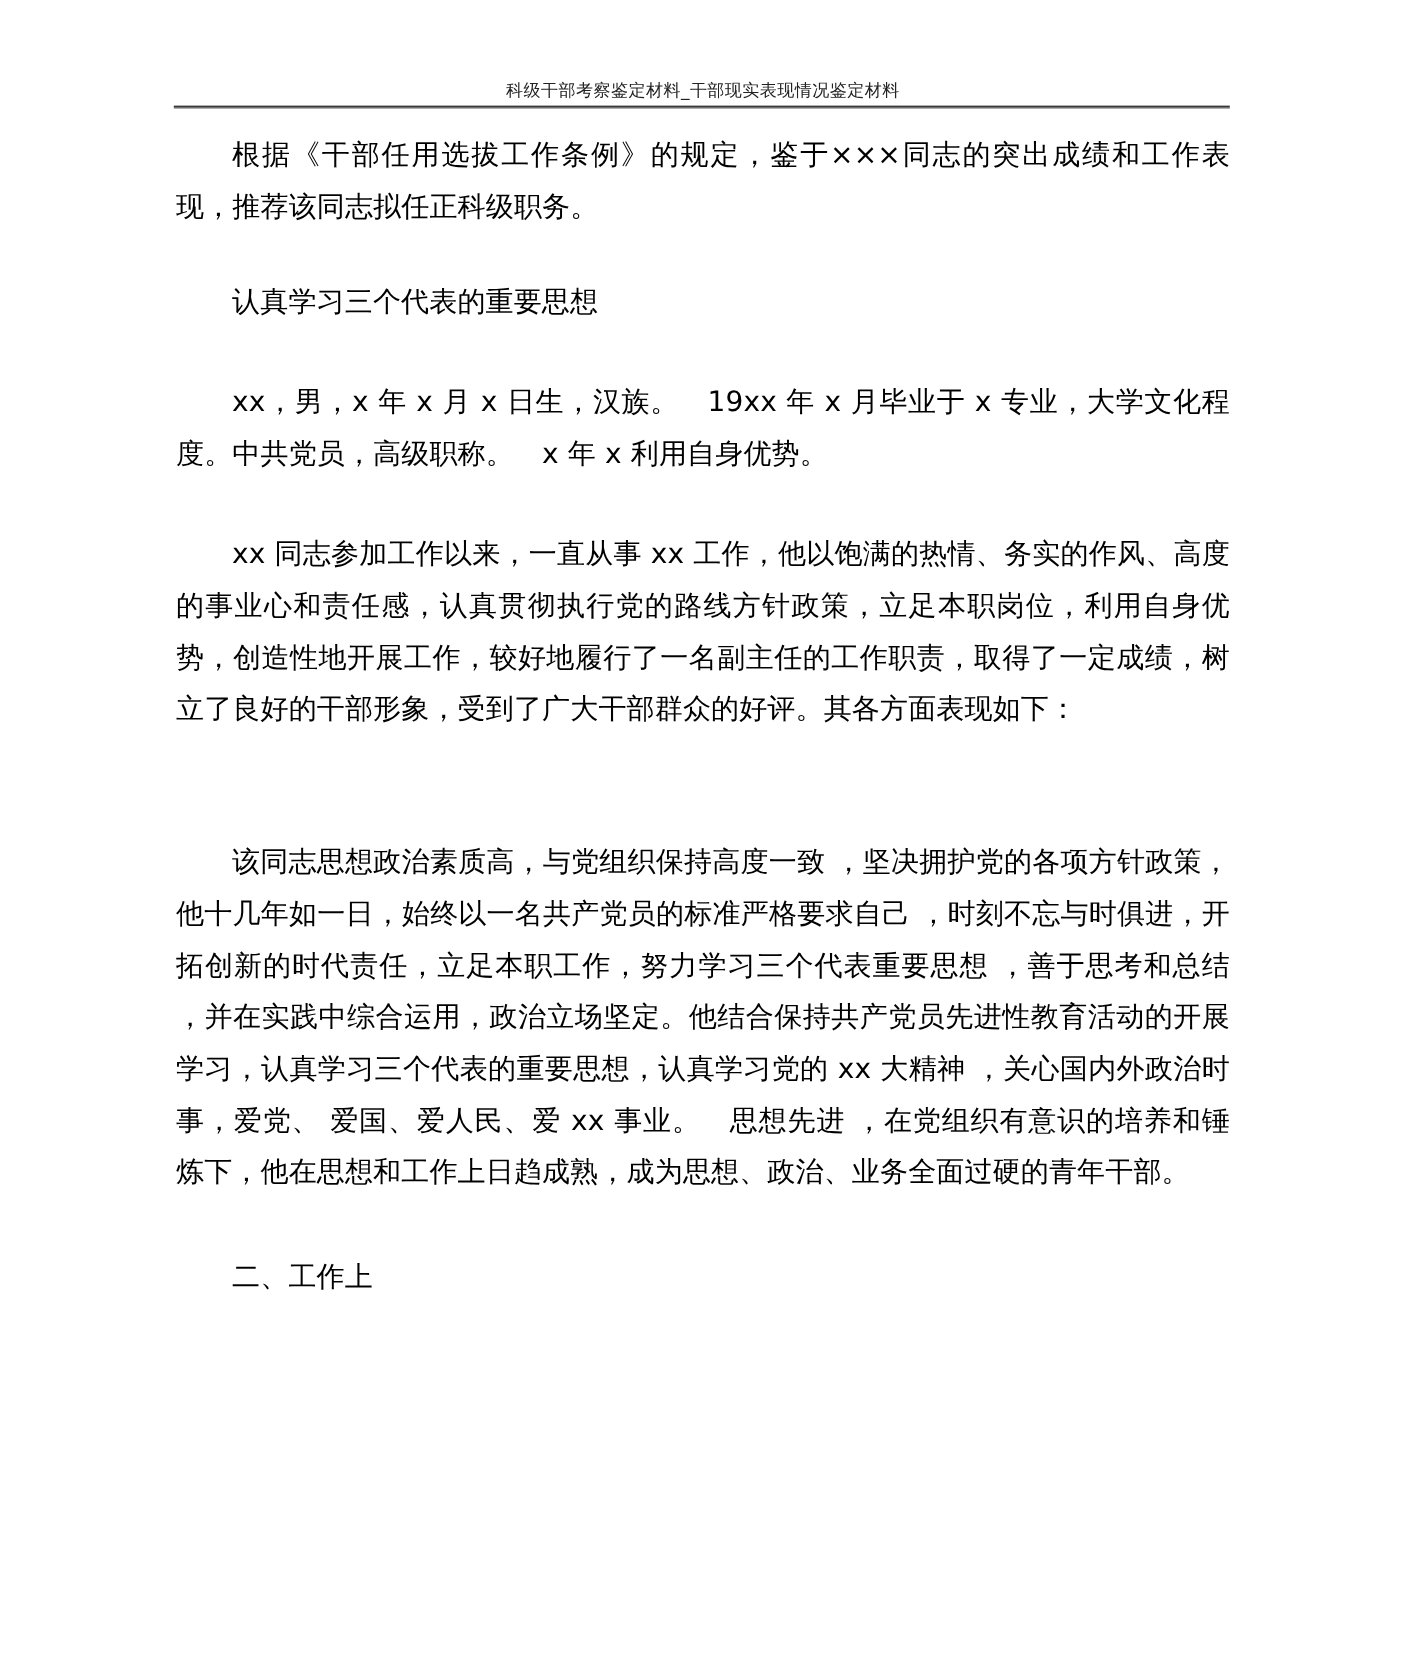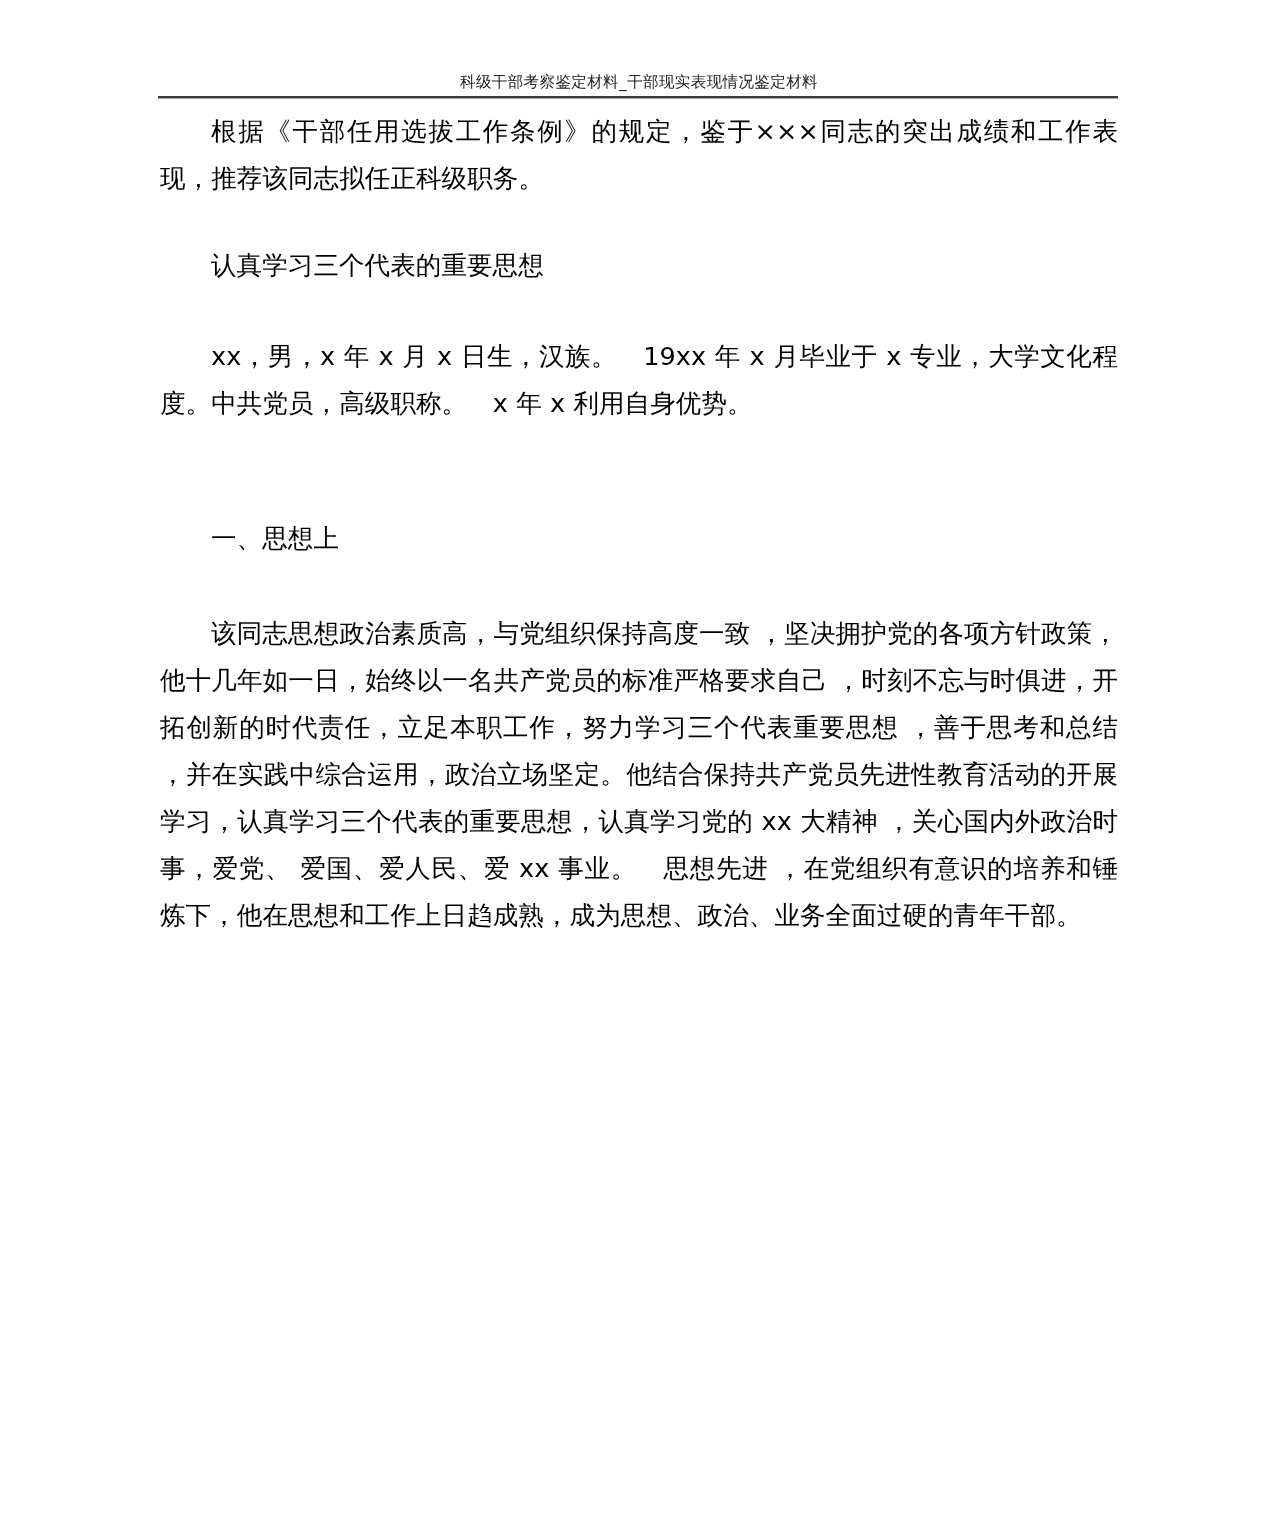--- a/index.html
+++ b/index.html
@@ -48,21 +48,21 @@
     width: 960px;
     height: 3px;
     border-top: 2px solid #3a3a3a;
     border-bottom: 1px solid #a8a8a8;
     box-sizing: border-box;
   }
 
   
   .doc-body {
     position: absolute;
-    top: 108px;
+    top: 118px;
     left: 160px;
     width: 958px;
   }
 
   .para {
     margin: 0;
     font-size: 25.5px;
     line-height: 47px;
     text-align: justify;
     text-justify: inter-ideograph;
@@ -100,26 +100,27 @@
     <div class="spacer-after-intro"></div>
 
     <p class="para heading-line">认真学习三个代表的重要思想</p>
 
     <div class="spacer-after-heading"></div>
 
     <p class="para indent">xx，男，x 年 x 月 x 日生，汉族。　19xx 年 x 月毕业于 x 专业，大学文化程度。中共党员，高级职称。　x 年 x 利用自身优势。</p>
 
     <div class="spacer-after-bio"></div>
 
+    <p class="para indent">xx 同志参加工作以来，一直从事 xx 工作，他以饱满的热情、务实的作风、高度的事业心和责任感，认真贯彻执行党的路线方针政策，立足本职岗位，利用自身优势，创造性地开展工作，较好地履行了一名副主任的工作职责，取得了一定成绩，树立了良好的干部形象，受到了广大干部群众的好评。其各方面表现如下：</p>
 
     <div class="spacer-after-overview"></div>
 
-    <p class="para heading-line">一、思想上</p>
 
     <div class="spacer-after-sec1"></div>
 
     <p class="para indent">该同志思想政治素质高，与党组织保持高度一致 ，坚决拥护党的各项方针政策，他十几年如一日，始终以一名共产党员的标准严格要求自己 ，时刻不忘与时俱进，开拓创新的时代责任，立足本职工作，努力学习三个代表重要思想 ，善于思考和总结 ，并在实践中综合运用，政治立场坚定。他结合保持共产党员先进性教育活动的开展学习，认真学习三个代表的重要思想，认真学习党的 xx 大精神 ，关心国内外政治时事，爱党、 爱国、爱人民、爱 xx 事业。　思想先进 ，在党组织有意识的培养和锤炼下，他在思想和工作上日趋成熟，成为思想、政治、业务全面过硬的青年干部。</p>
 
     <div class="spacer-after-think"></div>
 
+    <p class="para heading-line">二、工作上</p>
 
   </div>
 </div>
 
 </body></html>

